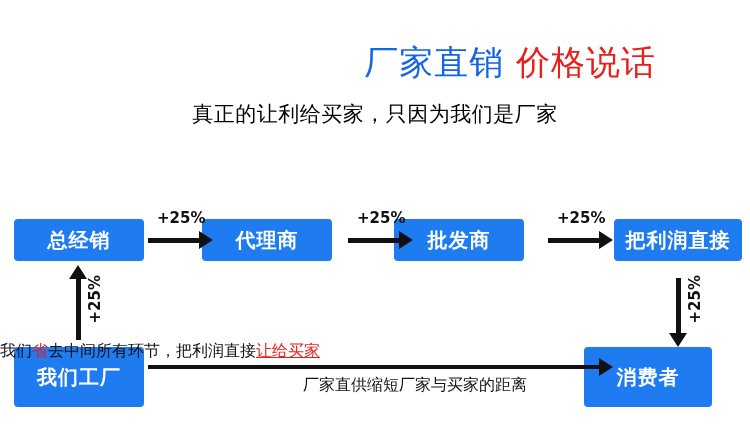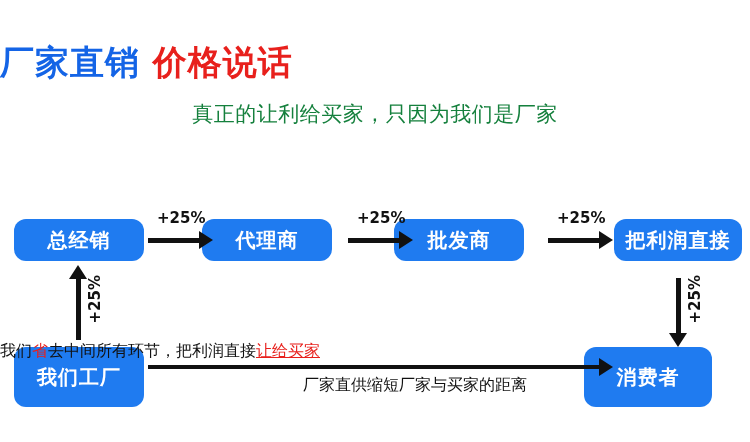--- a/index.html
+++ b/index.html
@@ -16,46 +16,46 @@
     height: 442px;
     background: #ffffff;
     overflow: hidden;
   }
   
   .title {
     position: absolute;
     top: 44px;
     left: 0;
     width: 656px;
-    text-align: left;
+    text-align: right;
     font-size: 34px;
-    font-weight: bold;
+    font-weight: normal;
     letter-spacing: 1px;
     line-height: 1.1;
     white-space: nowrap;
   }
   .title .part-blue { color: #1464e6; }
   .title .part-red  { color: #e8201c; }
   .subtitle {
     position: absolute;
     top: 100px;
     left: 0;
     width: 750px;
     text-align: center;
     font-size: 21px;
-    color: #15803d;
+    color: #000000;
     letter-spacing: 0.5px;
     white-space: nowrap;
   }
   
   .node {
     position: absolute;
     background: #1f7bf0;
     color: #ffffff;
-    border-radius: 12px;
+    border-radius: 4px;
     font-size: 20px;
     font-weight: bold;
     display: flex;
     align-items: center;
     justify-content: center;
     letter-spacing: 1px;
     box-sizing: border-box;
     white-space: nowrap;
   }
   .node-row1 { top: 219px; height: 42px; width: 130px; }

